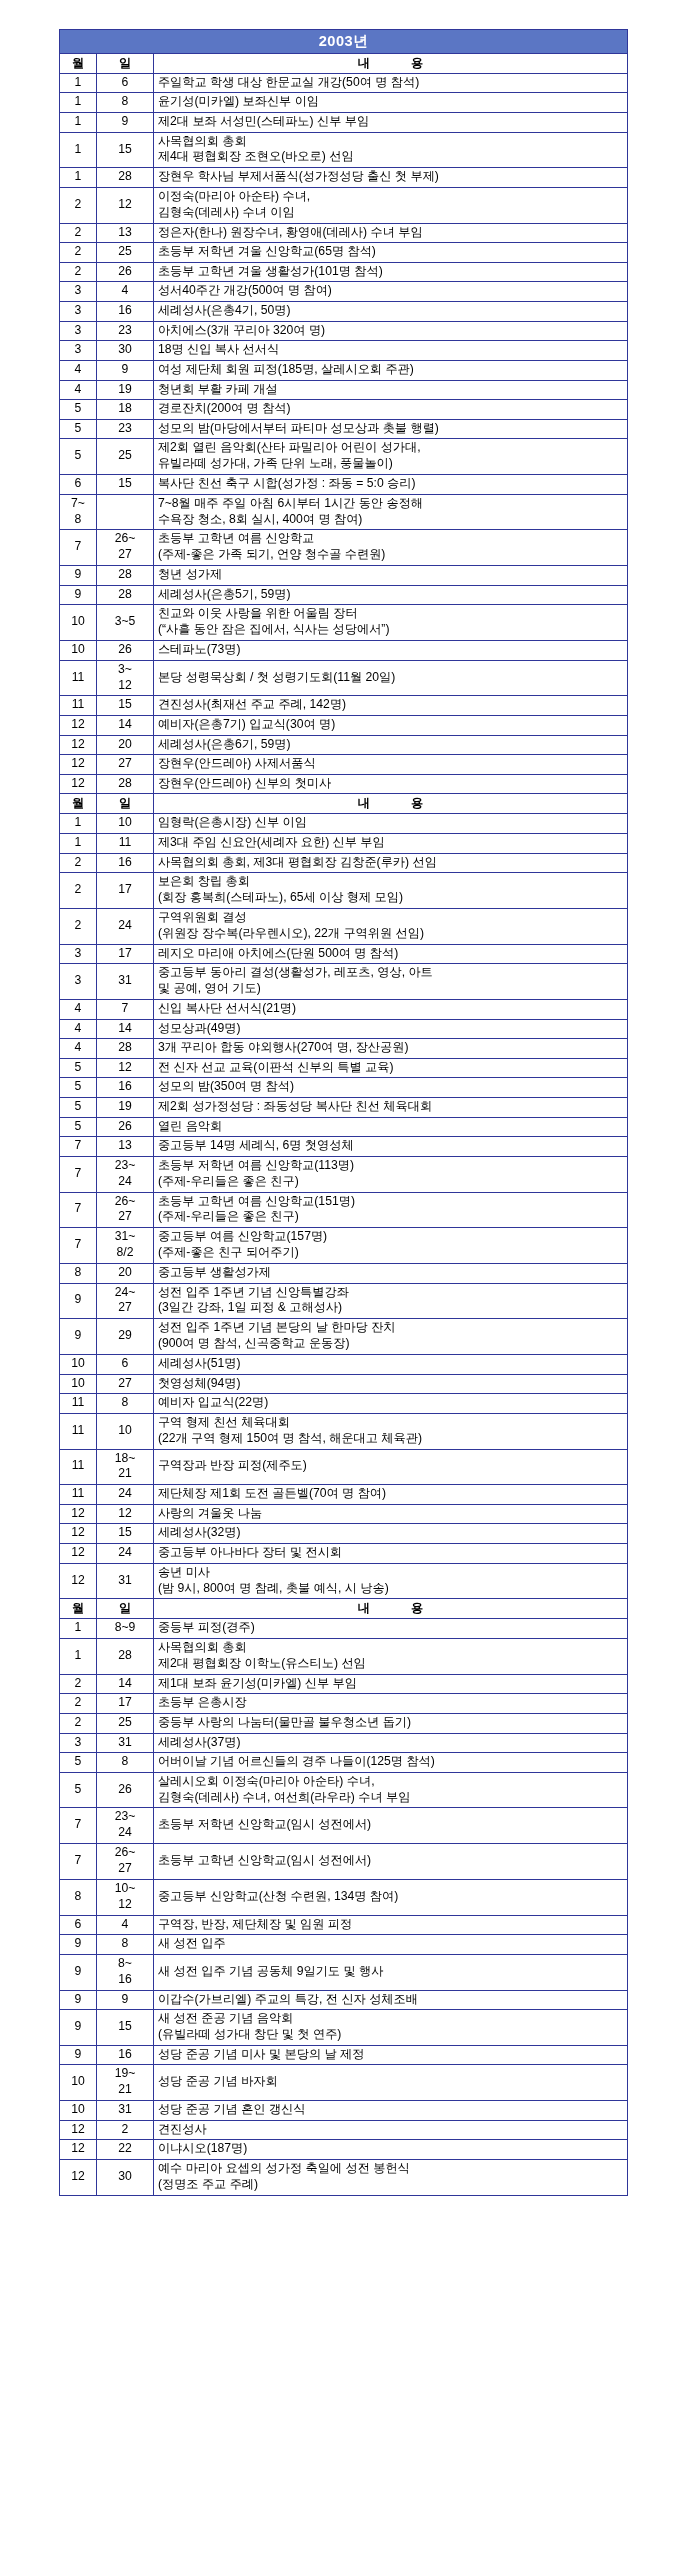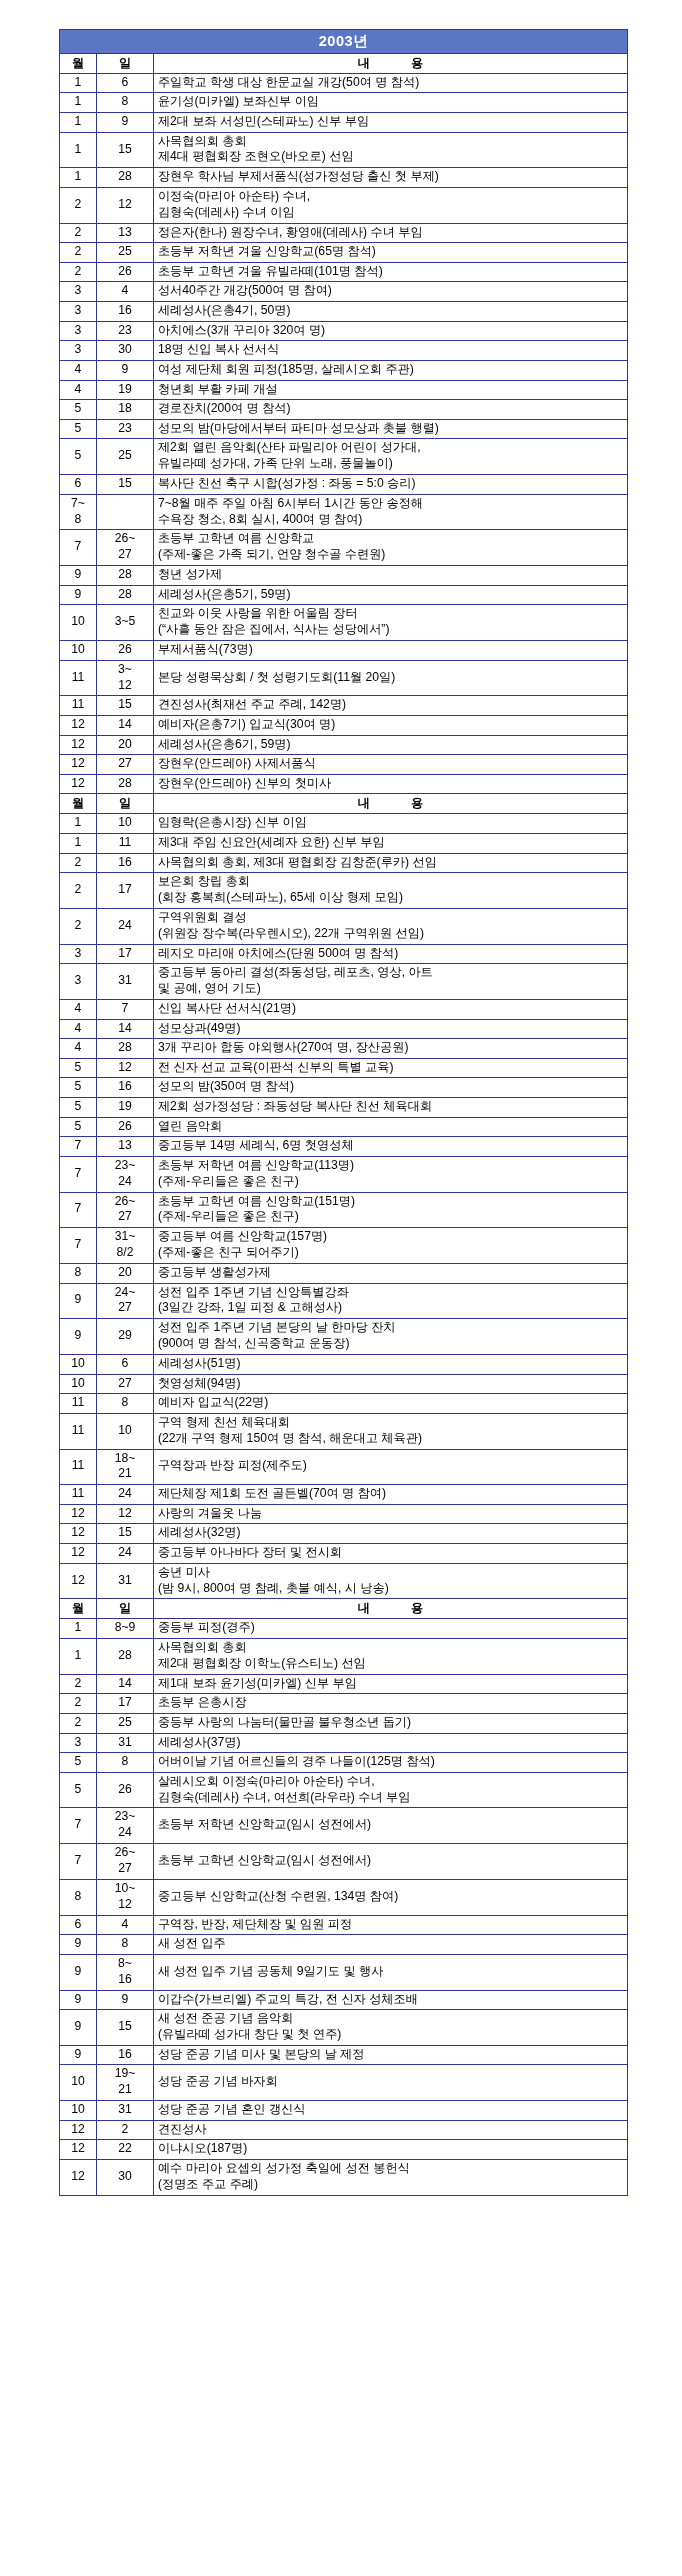--- a/index.html
+++ b/index.html
@@ -138,21 +138,21 @@
           <td class="desc">정은자(한나) 원장수녀, 황영애(데레사) 수녀 부임</td>
         </tr>
         <tr class="entry">
           <td class="month">2</td>
           <td class="day">25</td>
           <td class="desc">초등부 저학년 겨울 신앙학교(65명 참석)</td>
         </tr>
         <tr class="entry">
           <td class="month">2</td>
           <td class="day">26</td>
-          <td class="desc">초등부 고학년 겨울 유빌라떼(101명 참석)</td>
+          <td class="desc">초등부 고학년 겨울 생활성가(101명 참석)</td>
         </tr>
         <tr class="entry">
           <td class="month">3</td>
           <td class="day">4</td>
           <td class="desc">성서40주간 개강(500여 명 참여)</td>
         </tr>
         <tr class="entry">
           <td class="month">3</td>
           <td class="day">16</td>
           <td class="desc">세례성사(은총4기, 50명)</td>
@@ -224,21 +224,21 @@
         </tr>
         <tr class="entry two-line">
           <td class="month">10</td>
           <td class="day">3~5</td>
           <td class="desc">친교와 이웃 사랑을 위한 어울림 장터
 (“사흘 동안 잠은 집에서, 식사는 성당에서”)</td>
         </tr>
         <tr class="entry">
           <td class="month">10</td>
           <td class="day">26</td>
-          <td class="desc">부제서품식(73명)</td>
+          <td class="desc">스테파노(73명)</td>
         </tr>
         <tr class="entry two-line">
           <td class="month">11</td>
           <td class="day">3~
 12</td>
           <td class="desc">본당 성령묵상회 / 첫 성령기도회(11월 20일)</td>
         </tr>
         <tr class="entry">
           <td class="month">11</td>
           <td class="day">15</td>
@@ -297,21 +297,21 @@
 (위원장 장수복(라우렌시오), 22개 구역위원 선임)</td>
         </tr>
         <tr class="entry">
           <td class="month">3</td>
           <td class="day">17</td>
           <td class="desc">레지오 마리애 아치에스(단원 500여 명 참석)</td>
         </tr>
         <tr class="entry two-line">
           <td class="month">3</td>
           <td class="day">31</td>
-          <td class="desc">중고등부 동아리 결성(좌동성당, 레포츠, 영상, 아트
+          <td class="desc">중고등부 동아리 결성(생활성가, 레포츠, 영상, 아트
 및 공예, 영어 기도)</td>
         </tr>
         <tr class="entry">
           <td class="month">4</td>
           <td class="day">7</td>
           <td class="desc">신입 복사단 선서식(21명)</td>
         </tr>
         <tr class="entry">
           <td class="month">4</td>
           <td class="day">14</td>

